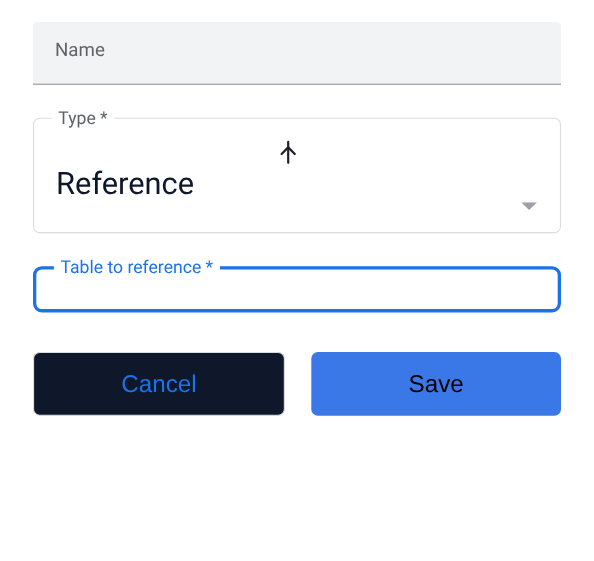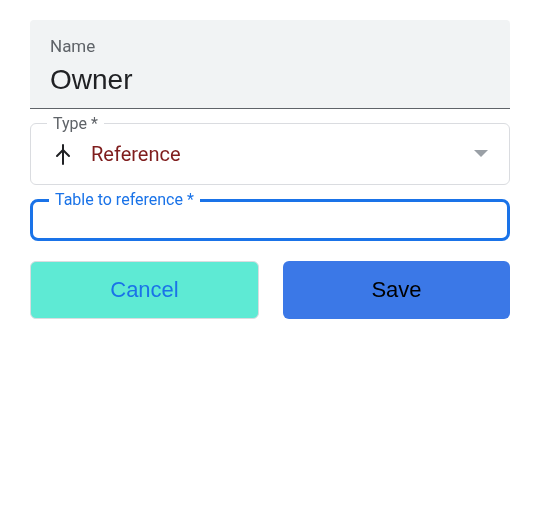--- a/index.html
+++ b/index.html
@@ -10,21 +10,21 @@
     body {
       font-family: 'Google Sans', Roboto, Arial, sans-serif;
       background: #fff;
       width: 540px;
       height: 510px;
       padding: 20px 30px;
     }
     .form-container {
       display: flex;
       flex-direction: column;
-      gap: 14px;
+      gap: 30px;
     }
     
     .filled-field {
       background: #f1f3f4;
       border-bottom: 1px solid #5f6368;
       padding: 16px 20px 12px 20px;
       border-radius: 4px 4px 0 0;
     }
     .filled-field-label {
       font-size: 17px;
@@ -41,33 +41,34 @@
       outline: none;
     }
     
     .outlined-field {
       position: relative;
       border: 1px solid #dadce0;
       border-radius: 6px;
       padding: 18px 20px;
       display: flex;
       align-items: center;
+      flex-direction: column;
     }
     .outlined-field-label {
       position: absolute;
       top: -10px;
       left: 16px;
       background: #fff;
       padding: 0 6px;
       font-size: 16px;
       color: #5f6368;
     }
     .outlined-field-value {
-      font-size: 20px;
-      color: #7f1d1d;
+      font-size: 28px;
+      color: #0f172a;
       border: none;
       background: transparent;
       outline: none;
       width: 100%;
     }
     
     .type-field .icon-wrap {
       margin-right: 16px;
       display: flex;
       align-items: center;
@@ -98,38 +99,37 @@
       border-radius: 6px;
       font-size: 22px;
       font-weight: 500;
       cursor: pointer;
       border: none;
       display: flex;
       align-items: center;
       justify-content: center;
     }
     .btn-cancel {
-      background: #5eead4;
+      background: #0f172a;
       border: 1px solid #dadce0;
       color: #1a73e8;
     }
     .btn-save {
       background: #3b78e7;
       color: #000000;
     }
     svg { display: block; }
   </style>
 </head>
 <body>
 
 <div class="form-container">
 
   <div class="filled-field">
     <label class="filled-field-label">Name</label>
-    <input type="text" class="filled-field-value" value="Owner" style="">
   </div>
 
   <div class="outlined-field type-field">
     <span class="outlined-field-label">Type *</span>
     <span class="icon-wrap">
       <svg width="24" height="24" viewBox="0 0 24 24" fill="none" stroke="#202124" stroke-width="2" stroke-linecap="round" stroke-linejoin="round">
         <path d="M12 22 V8"></path>
         <path d="M6 14 L12 8 L18 14"></path>
         <path d="M12 8 V3"></path>
       </svg>

